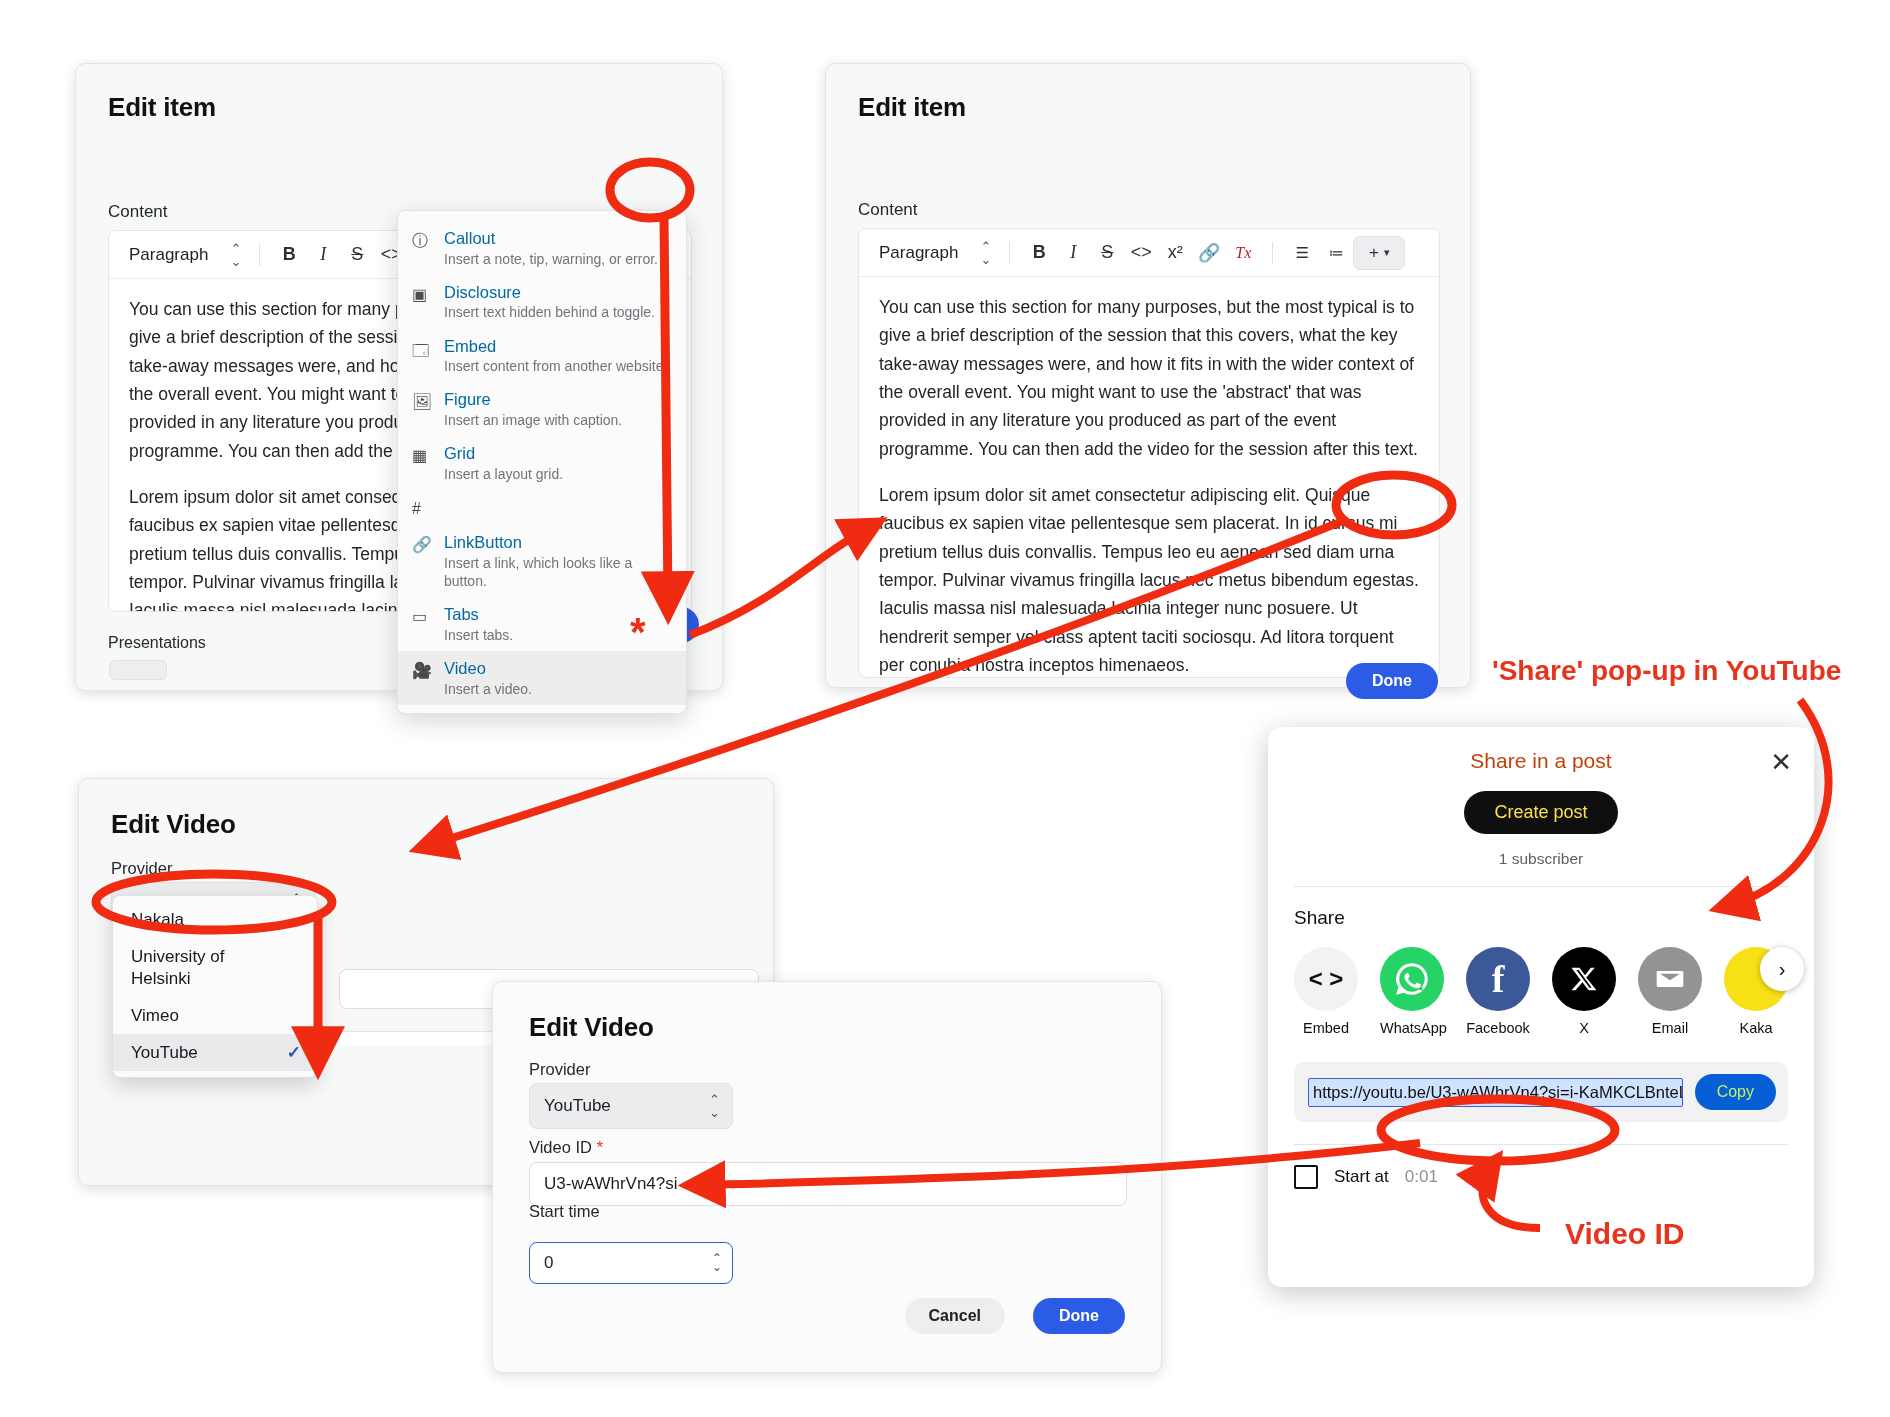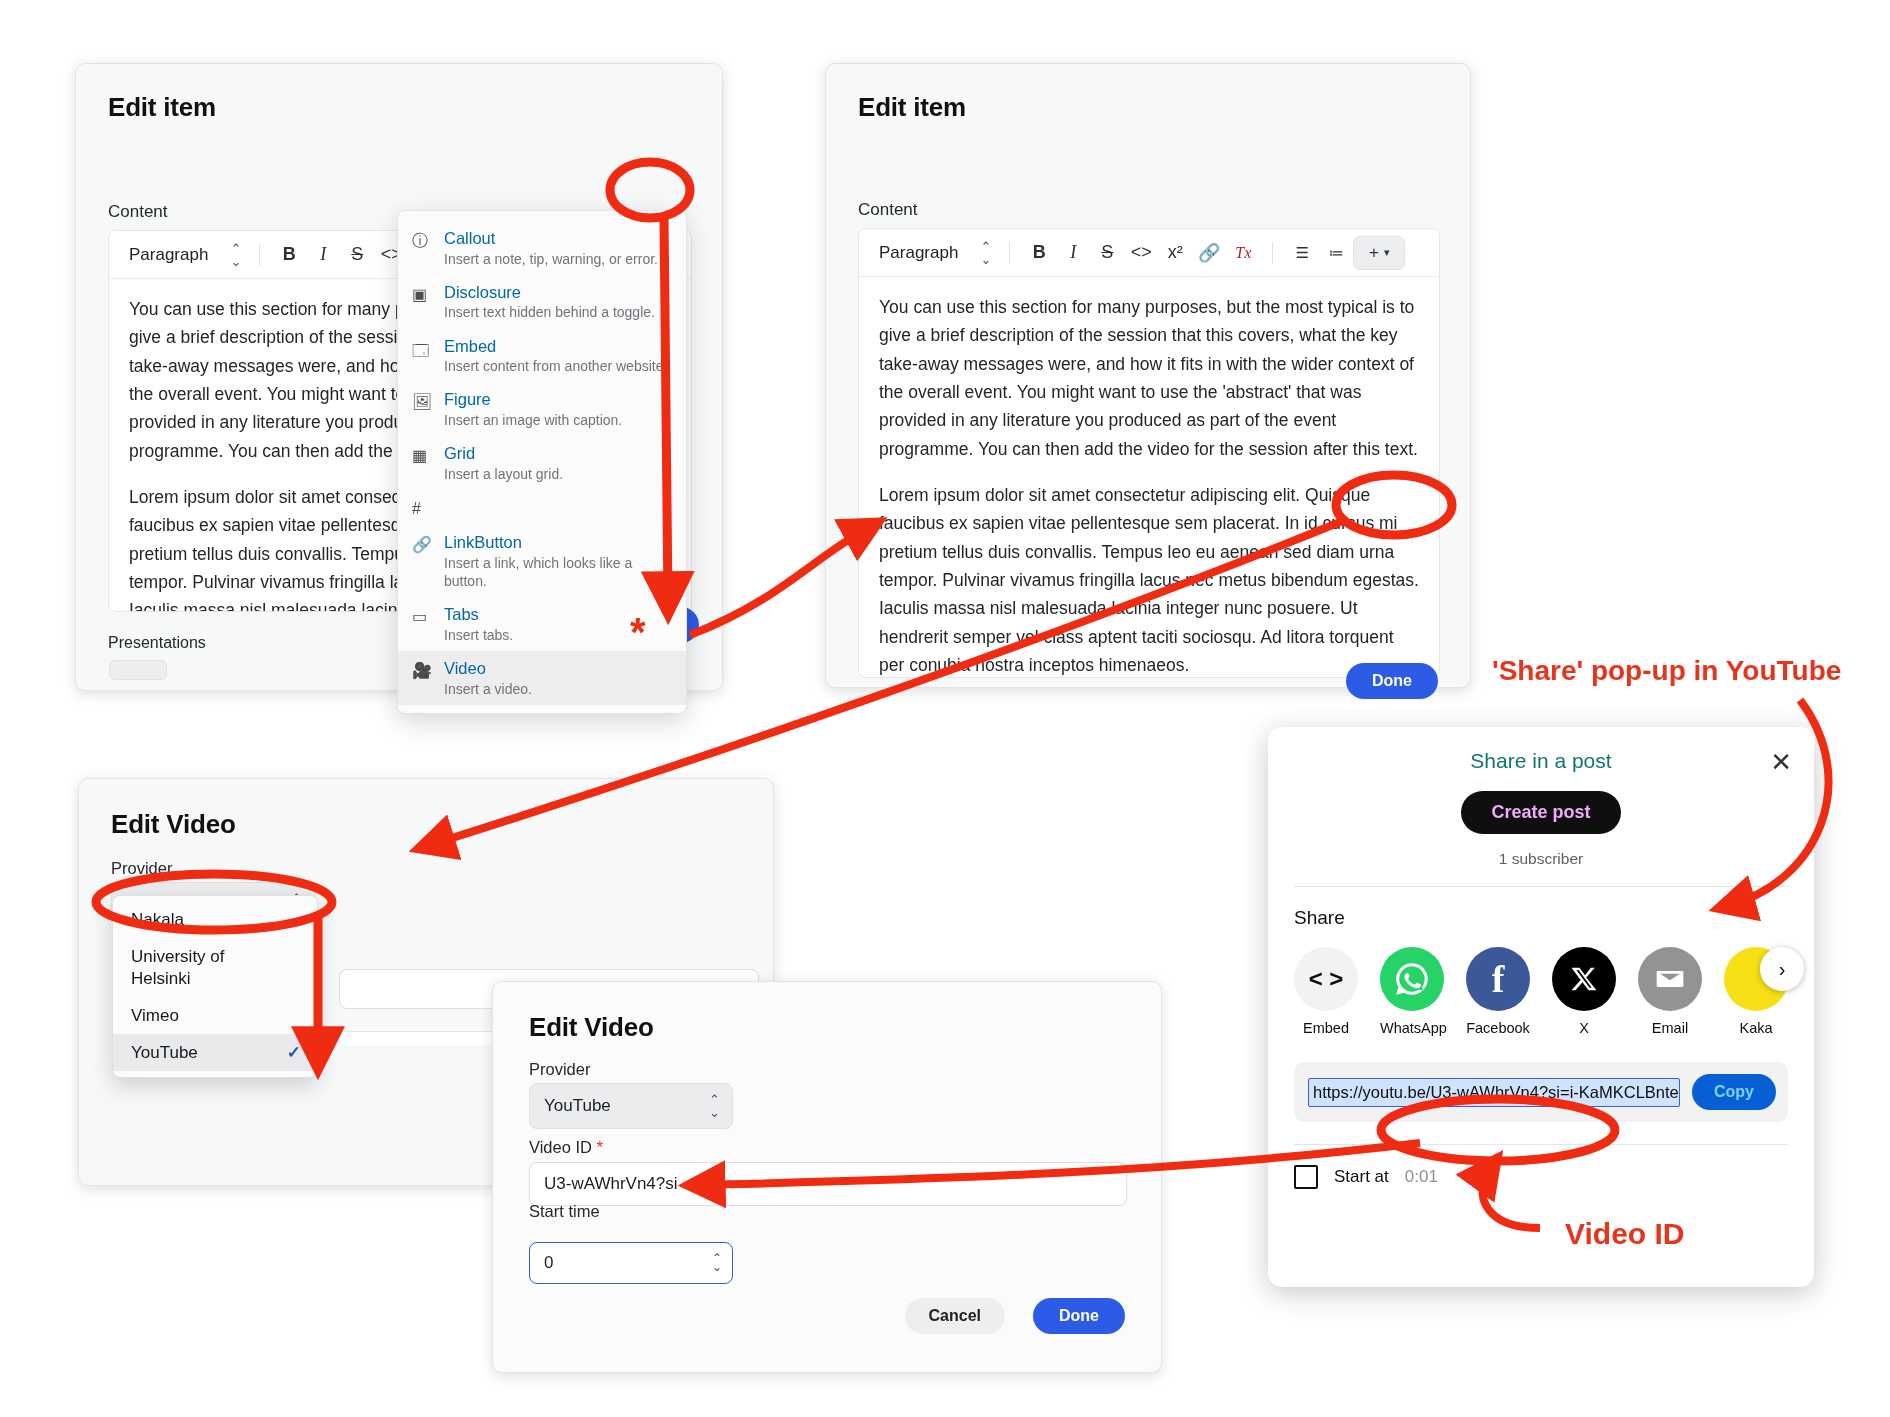--- a/index.html
+++ b/index.html
@@ -92,25 +92,25 @@
   }
   .opt.sel { background:#e9eaeb; }
   .opt .tick { color:#2f4fc4; font-size:17px; font-weight:bold; }
 
   
   .yt {
     position:absolute; left:1268px; top:727px; width:546px; height:560px;
     background:#fff; border-radius:14px; box-shadow:0 6px 28px rgba(0,0,0,.22);
     overflow:hidden;
   }
-  .yt-title { text-align:center; font-size:21px; color:#0f766e; padding:22px 0 0 0; }
+  .yt-title { text-align:center; font-size:21px; color:#c2410c; padding:22px 0 0 0; }
   .yt-close { position:absolute; right:22px; top:22px; font-size:26px; color:#333; cursor:pointer; line-height:1; }
   .yt-create {
-    display:block; margin:18px auto 0 auto; background:#0f0f0f; color:#f0abfc;
-    font-size:18px; font-weight:bold; border:none; border-radius:22px;
+    display:block; margin:18px auto 0 auto; background:#0f0f0f; color:#fde047;
+    font-size:18px; font-weight:normal; border:none; border-radius:22px;
     padding:11px 30px; cursor:pointer;
   }
   .yt-subs { text-align:center; font-size:15.5px; color:#606060; margin-top:16px; }
   .yt-hr { height:1px; background:#e5e5e5; margin:18px 26px 0 26px; }
   .yt-share-label { font-size:19px; color:#0f0f0f; margin:20px 0 0 26px; }
   .yt-icons { display:flex; gap:22px; padding:18px 0 0 26px; align-items:flex-start; }
   .yt-ic { width:64px; text-align:center; cursor:pointer; }
   .yt-circle {
     width:64px; height:64px; border-radius:50%;
     display:flex; align-items:center; justify-content:center;
@@ -126,22 +126,22 @@
     margin:26px 26px 0 26px; background:#f2f2f2; border-radius:10px;
     display:flex; align-items:center; justify-content:space-between;
     padding:12px 12px 12px 14px;
   }
   .yt-link {
     flex:1; background:#cfe3ff; border:1.5px solid #3b5bdb; border-radius:2px;
     font-size:16.5px; color:#0f0f0f; padding:4px 4px; white-space:nowrap;
     overflow:hidden; text-overflow:clip;
   }
   .yt-copy {
-    background:#065fd4; color:#7dd3fc; border:none; border-radius:18px;
-    padding:9px 22px; font-size:16px; font-weight:bold; cursor:pointer; margin-left:12px;
+    background:#065fd4; color:#bef264; border:none; border-radius:18px;
+    padding:9px 22px; font-size:16px; font-weight:normal; cursor:pointer; margin-left:12px;
   }
   .yt-hr2 { height:1px; background:#e5e5e5; margin:22px 26px 0 26px; }
   .yt-start { display:flex; align-items:center; gap:16px; margin:20px 0 0 26px; }
   .yt-cb { width:24px; height:24px; border:2px solid #0f0f0f; border-radius:2px; }
   .yt-start-lbl { font-size:17px; color:#0f0f0f; }
   .yt-start-time { font-size:17px; color:#909090; }
 
   
   .anno-text {
     position:absolute; color:#e8341c; font-weight:bold; font-family:"Liberation Sans", sans-serif;

